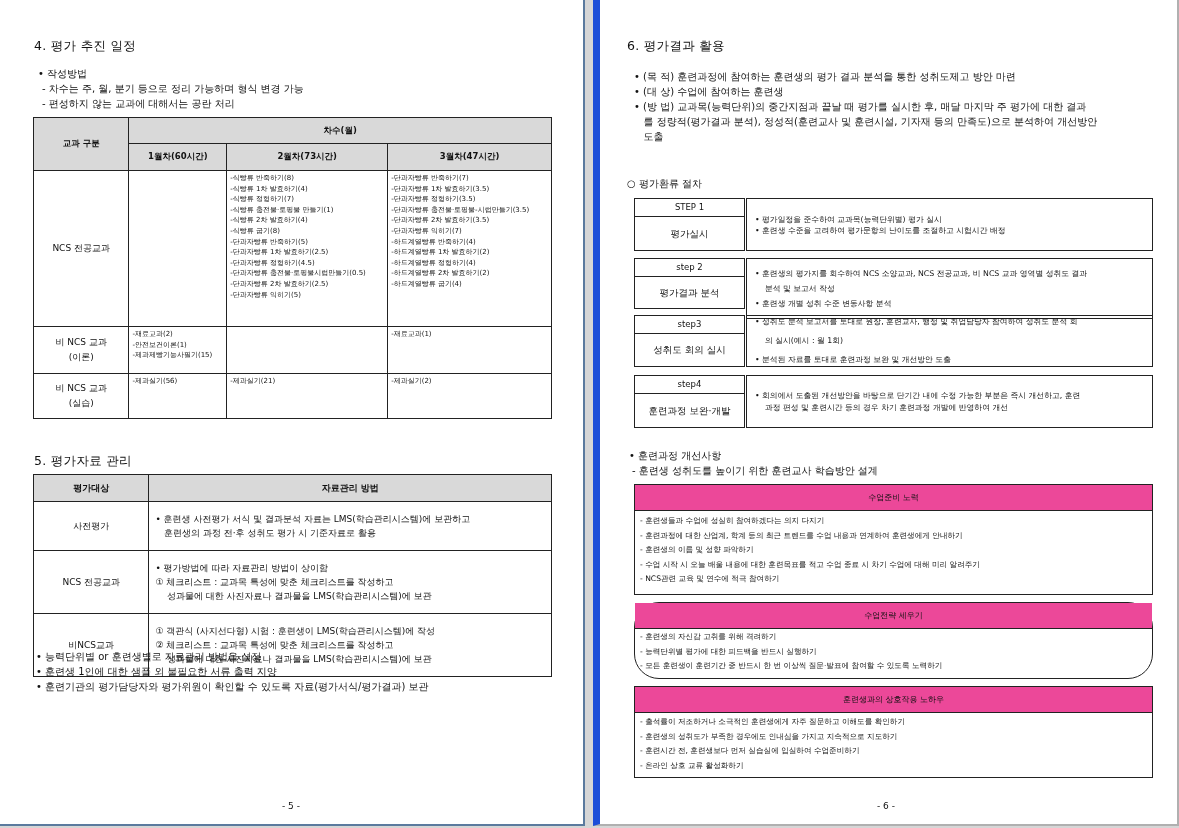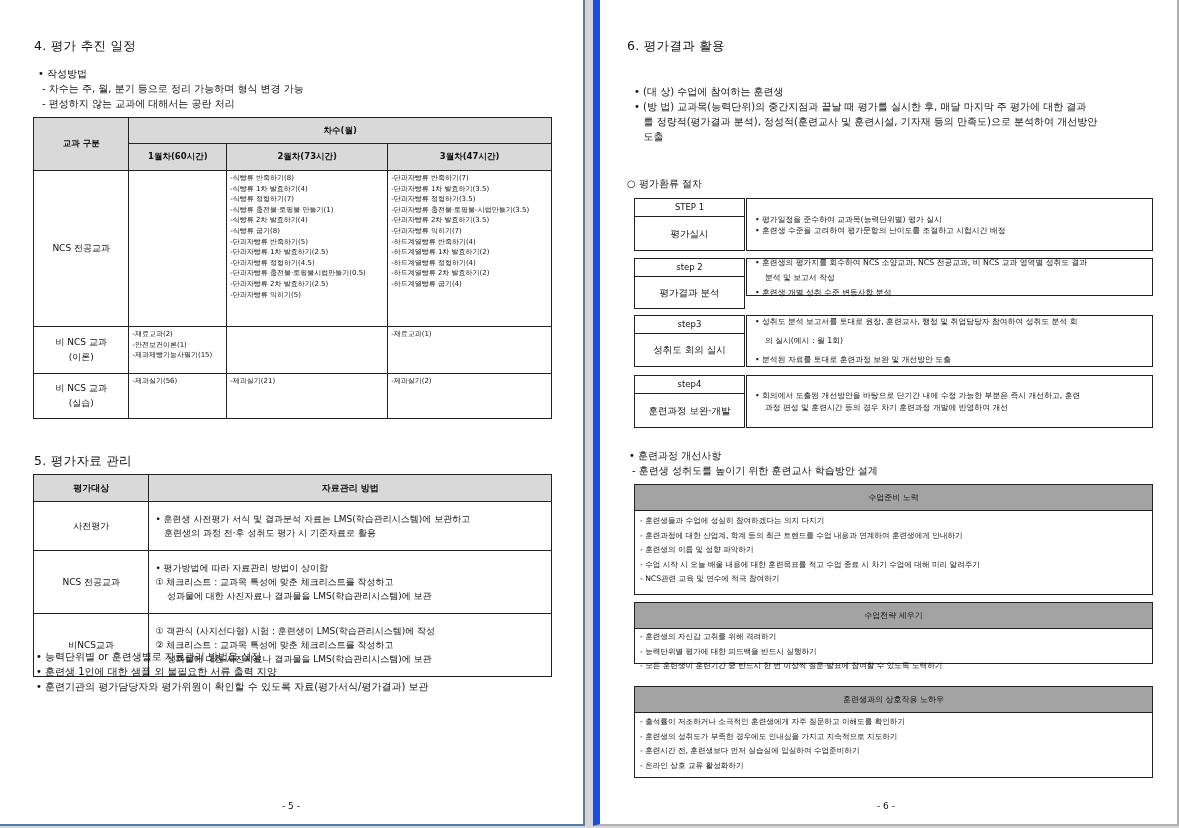--- a/index.html
+++ b/index.html
@@ -24,21 +24,21 @@
   .mgmt .lbl { text-align: center; }
   .mgmt .body { padding: 10px 6px; white-space: nowrap; }
 
   .step-left { position: absolute; border: 1px solid #222; width: 111px; }
   .step-left .s-top { border-bottom: 1px solid #222; height: 18px; line-height: 17px; text-align: center; font-size: 8.5px; }
   .step-left .s-bot { text-align: center; font-size: 9.5px; }
   .step-right { position: absolute; border: 1px solid #222; width: 407px; left: 146px; font-size: 7.8px; padding: 0 8px; display: flex; flex-direction: column; justify-content: center; }
   .step-right div { white-space: nowrap; }
 
   .box { position: absolute; border: 1px solid #222; left: 34px; width: 519px; }
-  .box-hdr { background: #a3a3a3; border-bottom: 1px solid #222; text-align: center; font-size: 8px; }
+  .box-hdr { background: #ec4899; border-bottom: 1px solid #222; text-align: center; font-size: 8px; }
   .box-body { padding: 3px 5px; font-size: 7.6px; line-height: 14.5px; white-space: nowrap; }
 </style>
 </head>
 <body>
 
 <div id="page5" class="page">
 
   <div class="h-title" style="left:34px;top:38px;">4. 평가 추진 일정</div>
 
   <div class="txt" style="left:38px;top:67px;">• 작성방법</div>
@@ -170,41 +170,42 @@
   <div class="txt" style="left:36px;top:665px;">• 훈련생 1인에 대한 샘플 외 불필요한 서류 출력 지양</div>
   <div class="txt" style="left:36px;top:680px;">• 훈련기관의 평가담당자와 평가위원이 확인할 수 있도록 자료(평가서식/평가결과) 보관</div>
 
   <div class="footer" style="left:282px;top:801px;">- 5 -</div>
 </div>
 
 <div id="page6" class="page">
 
   <div class="h-title" style="left:27px;top:38px;">6. 평가결과 활용</div>
 
+  <div class="txt" style="left:34px;top:70px;">• (목 적) 훈련과정에 참여하는 훈련생의 평가 결과 분석을 통한 성취도제고 방안 마련</div>
   <div class="txt" style="left:34px;top:85px;">• (대 상) 수업에 참여하는 훈련생</div>
   <div class="txt" style="left:34px;top:100px;">• (방 법) 교과목(능력단위)의 중간지점과 끝날 때 평가를 실시한 후, 매달 마지막 주 평가에 대한 결과</div>
   <div class="txt" style="left:34px;top:115px;white-space:pre;">   를 정량적(평가결과 분석), 정성적(훈련교사 및 훈련시설, 기자재 등의 만족도)으로 분석하여 개선방안</div>
   <div class="txt" style="left:34px;top:130px;white-space:pre;">   도출</div>
 
   <div class="txt" style="left:27px;top:177px;">○ 평가환류 절차</div>
 
   <div class="step-left" style="left:34px;top:198px;height:53px;">
     <div class="s-top">STEP 1</div>
     <div class="s-bot" style="line-height:33px;">평가실시</div>
   </div>
   <div class="step-right" style="top:198px;height:53px;">
     <div>•  평가일정을 준수하여 교과목(능력단위별) 평가 실시</div>
     <div>•  훈련생 수준을 고려하여 평가문항의 난이도를 조절하고 시험시간 배정</div>
   </div>
 
   <div class="step-left" style="left:34px;top:258px;height:51px;">
     <div class="s-top">step 2</div>
     <div class="s-bot" style="line-height:31px;">평가결과 분석</div>
   </div>
-  <div class="step-right" style="top:258px;height:38px;line-height:15px;">
+  <div class="step-right" style="top:258px;height:61px;line-height:15px;">
     <div>•  훈련생의 평가지를 회수하여 NCS 소양교과, NCS 전공교과, 비 NCS 교과 영역별 성취도 결과</div>
     <div style="white-space:pre">    분석 및 보고서 작성</div>
     <div>•  훈련생 개별 성취 수준 변동사항 분석</div>
   </div>
 
   <div class="step-left" style="left:34px;top:315px;height:52px;">
     <div class="s-top">step3</div>
     <div class="s-bot" style="line-height:32px;">성취도 회의 실시</div>
   </div>
   <div class="step-right" style="top:315px;height:52px;line-height:12px;justify-content:space-between;">
@@ -229,21 +230,21 @@
     <div class="box-hdr" style="height:26px;line-height:25px;">수업준비 노력</div>
     <div class="box-body">
       <div>- 훈련생들과 수업에 성실히 참여하겠다는 의지 다지기</div>
       <div>- 훈련과정에 대한 산업계, 학계 등의 최근 트렌드를 수업 내용과 연계하여 훈련생에게 안내하기</div>
       <div>- 훈련생의 이름 및 성향 파악하기</div>
       <div>- 수업 시작 시 오늘 배울 내용에 대한 훈련목표를 적고 수업 종료 시 차기 수업에 대해 미리 알려주기</div>
       <div>- NCS관련 교육 및 연수에 적극 참여하기</div>
     </div>
   </div>
 
-  <div class="box" style="top:602px;height:62px;">
+  <div class="box" style="top:602px;height:77px;border-radius:25px;">
     <div class="box-hdr" style="height:26px;line-height:25px;">수업전략 세우기</div>
     <div class="box-body" style="padding-top:1px;">
       <div>- 훈련생의 자신감 고취를 위해 격려하기</div>
       <div>- 능력단위별 평가에 대한 피드백을 반드시 실행하기</div>
       <div>- 모든 훈련생이 훈련기간 중 반드시 한 번 이상씩 질문·발표에 참여할 수 있도록 노력하기</div>
     </div>
   </div>
 
   <div class="box" style="top:686px;height:92px;">
     <div class="box-hdr" style="height:26px;line-height:25px;">훈련생과의 상호작용 노하우</div>

